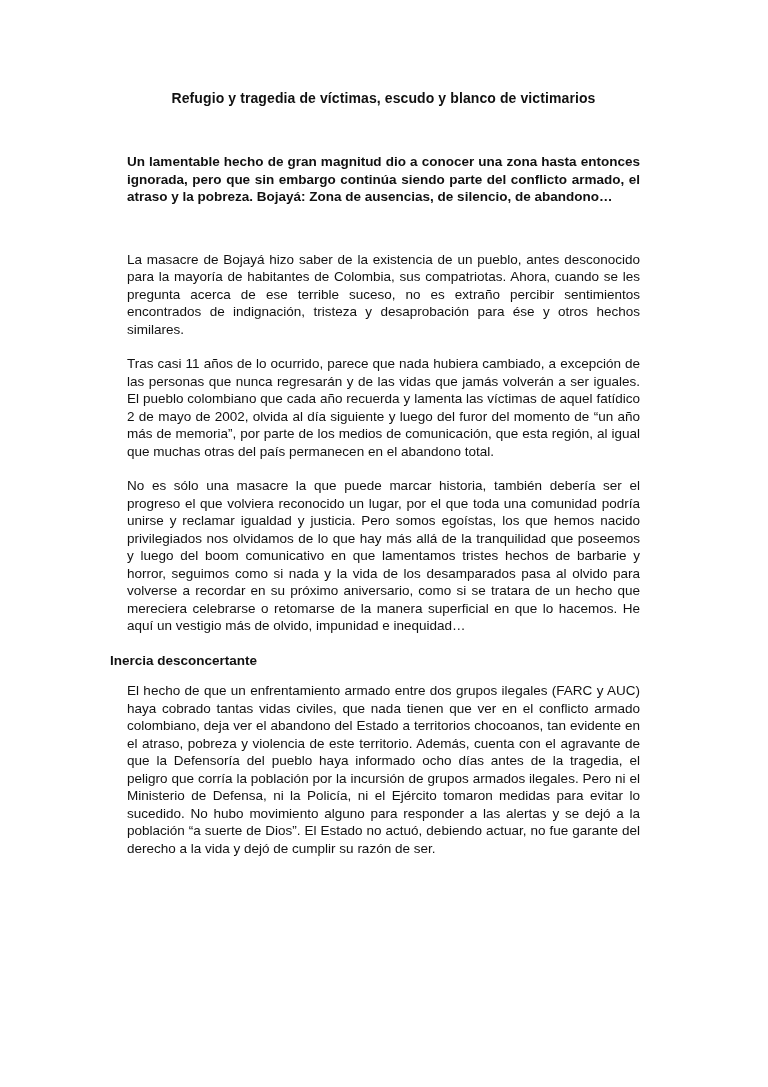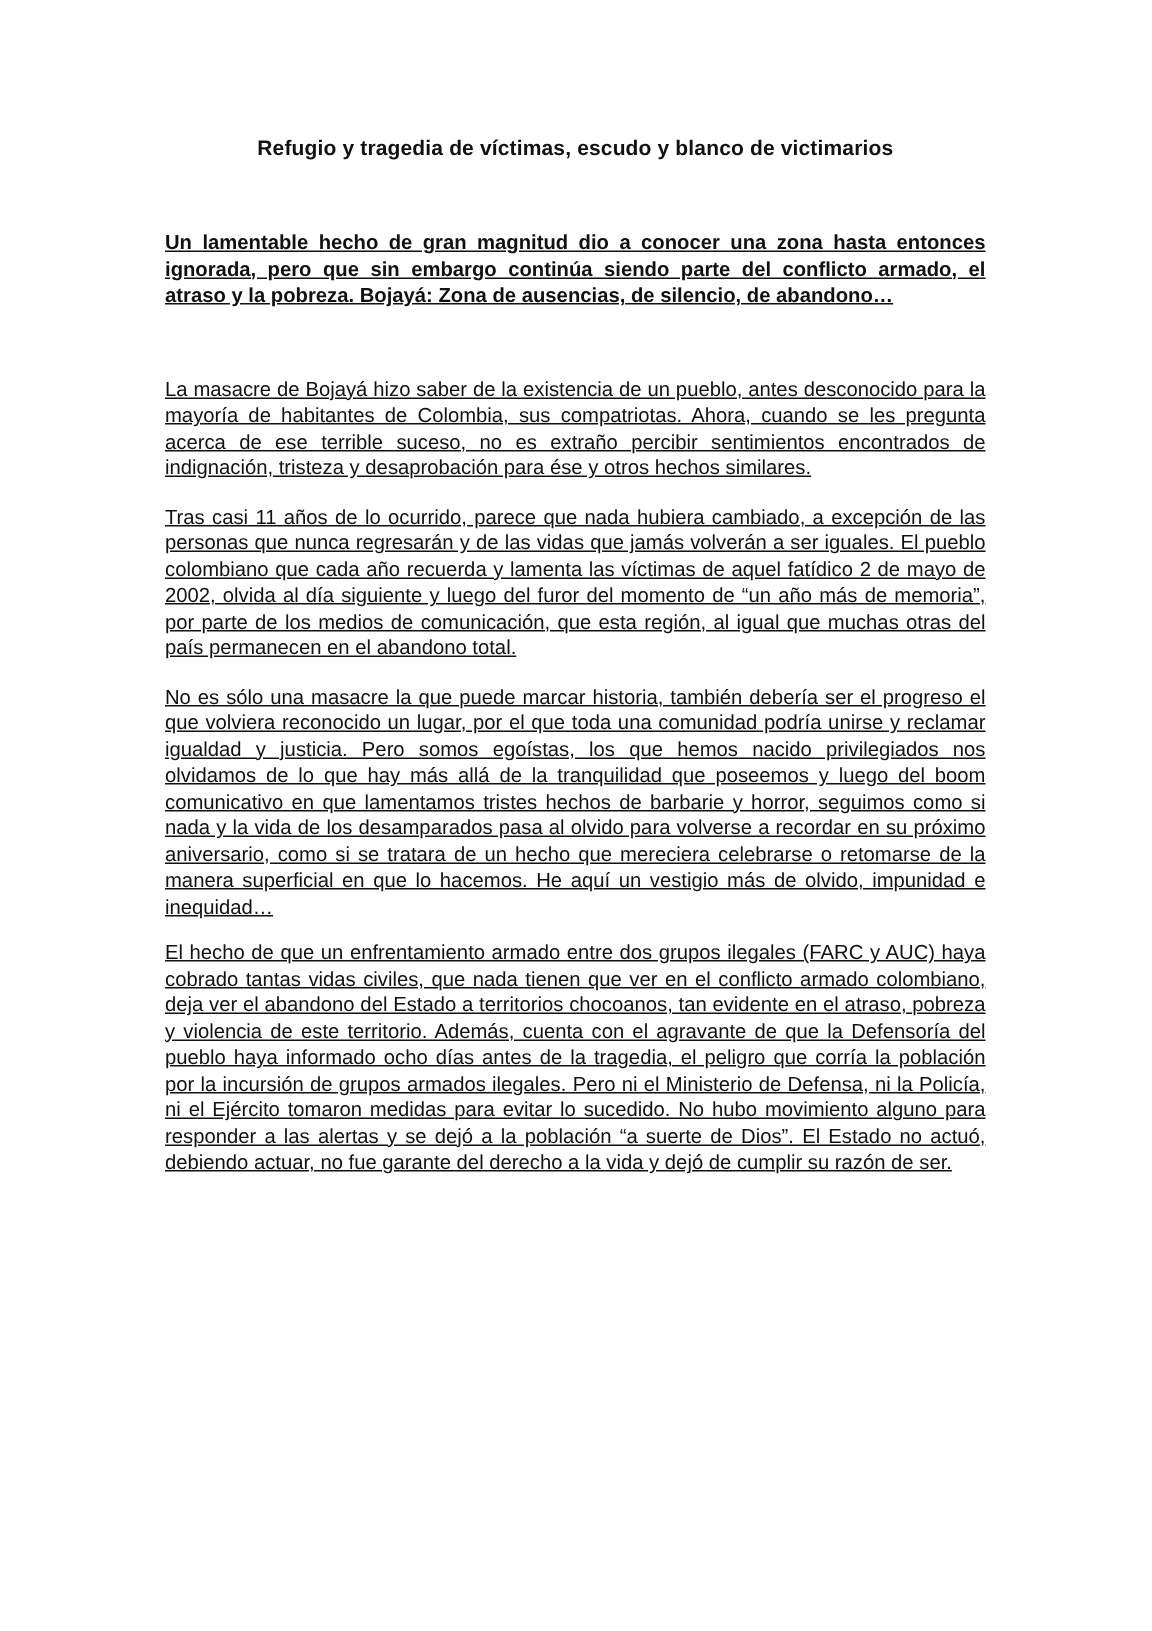--- a/index.html
+++ b/index.html
@@ -31,26 +31,25 @@
   }
   .doc-title {
     margin: 16px 0 0 0;
     font-size: 17.5px;
     line-height: 20px;
     font-weight: 700;
     text-align: center;
     letter-spacing: 0.2px;
   }
   .body-text {
-    margin: 0;
+    margin: 17px;
     font-size: 13.5px;
     line-height: 17.5px;
     text-align: justify;
     text-justify: inter-word;
-    text-decoration: underline;
   }
   .lead {
     margin-top: 47px;
     font-weight: 700;
   }
   .para-first {
     margin-top: 45px;
   }
   .para {
     margin-top: 15px;
@@ -76,17 +75,18 @@
 
 
     <p class="body-text lead">Un lamentable hecho de gran magnitud dio a conocer una zona hasta entonces ignorada, pero que sin embargo continúa siendo parte del conflicto armado, el atraso y la pobreza. Bojayá: Zona de ausencias, de silencio, de abandono…</p>
 
     <p class="body-text para-first">La masacre de Bojayá hizo saber de la existencia de un pueblo, antes desconocido para la mayoría de habitantes de Colombia, sus compatriotas. Ahora, cuando se les pregunta acerca de ese terrible suceso, no es extraño percibir sentimientos encontrados de indignación, tristeza y desaprobación para ése y otros hechos similares.</p>
 
     <p class="body-text para">Tras casi 11 años de lo ocurrido, parece que nada hubiera cambiado, a excepción de las personas que nunca regresarán y de las vidas que jamás volverán a ser iguales. El pueblo colombiano que cada año recuerda y lamenta las víctimas de aquel fatídico 2 de mayo de 2002, olvida al día siguiente y luego del furor del momento de “un año más de memoria”, por parte de los medios de comunicación, que esta región, al igual que muchas otras del país permanecen en el abandono total.</p>
 
     <p class="body-text para">No es sólo una masacre la que puede marcar historia, también debería ser el progreso el que volviera reconocido un lugar, por el que toda una comunidad podría unirse y reclamar igualdad y justicia. Pero somos egoístas, los que hemos nacido privilegiados nos olvidamos de lo que hay más allá de la tranquilidad que poseemos y luego del boom comunicativo en que lamentamos tristes hechos de barbarie y horror, seguimos como si nada y la vida de los desamparados pasa al olvido para volverse a recordar en su próximo aniversario, como si se tratara de un hecho que mereciera celebrarse o retomarse de la manera superficial en que lo hacemos. He aquí un vestigio más de olvido, impunidad e inequidad…</p>
 
+    <h2 class="section-heading">Inercia desconcertante</h2>
 
     <p class="body-text para-after-heading">El hecho de que un enfrentamiento armado entre dos grupos ilegales (FARC y AUC) haya cobrado tantas vidas civiles, que nada tienen que ver en el conflicto armado colombiano, deja ver el abandono del Estado a territorios chocoanos, tan evidente en el atraso, pobreza y violencia de este territorio. Además, cuenta con el agravante de que la Defensoría del pueblo haya informado ocho días antes de la tragedia, el peligro que corría la población por la incursión de grupos armados ilegales. Pero ni el Ministerio de Defensa, ni la Policía, ni el Ejército tomaron medidas para evitar lo sucedido. No hubo movimiento alguno para responder a las alertas y se dejó a la población “a suerte de Dios”. El Estado no actuó, debiendo actuar, no fue garante del derecho a la vida y dejó de cumplir su razón de ser.</p>
 
   </div>
 </div>
 
 </body></html>

